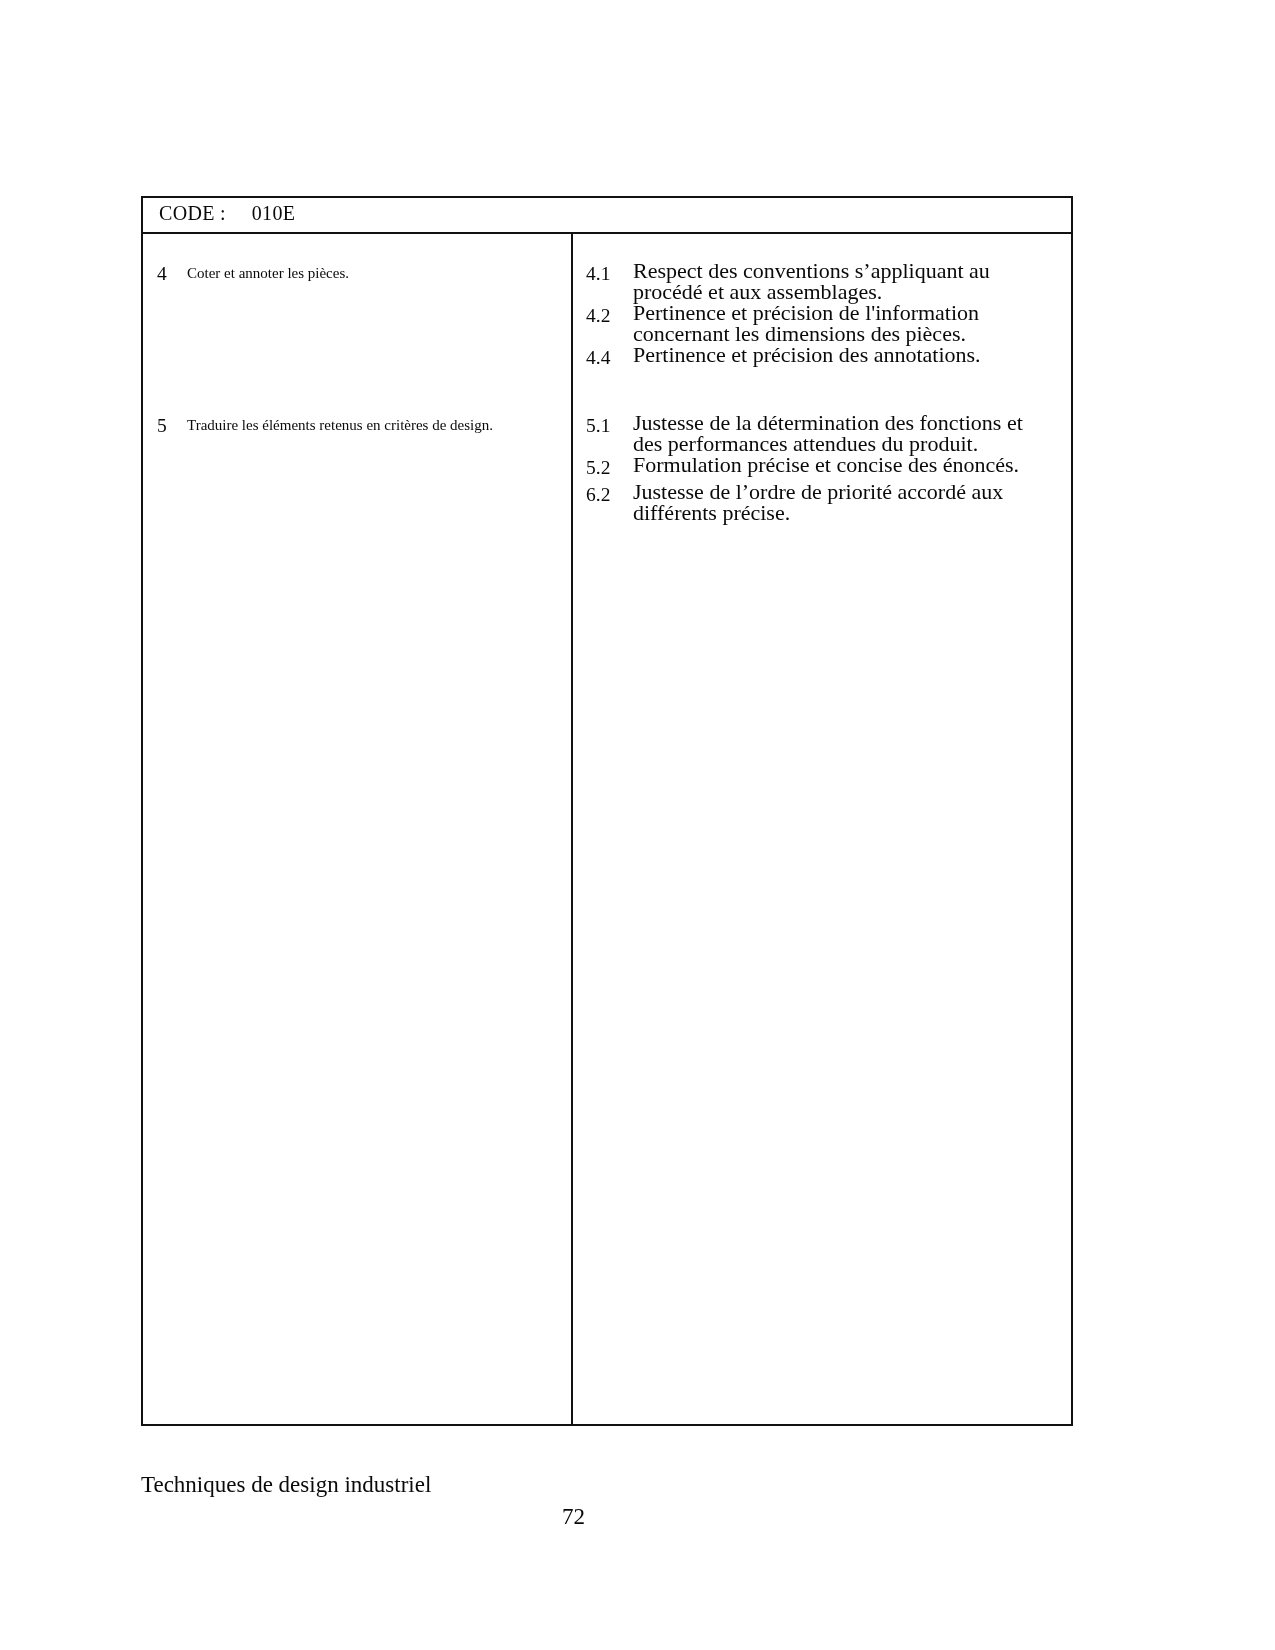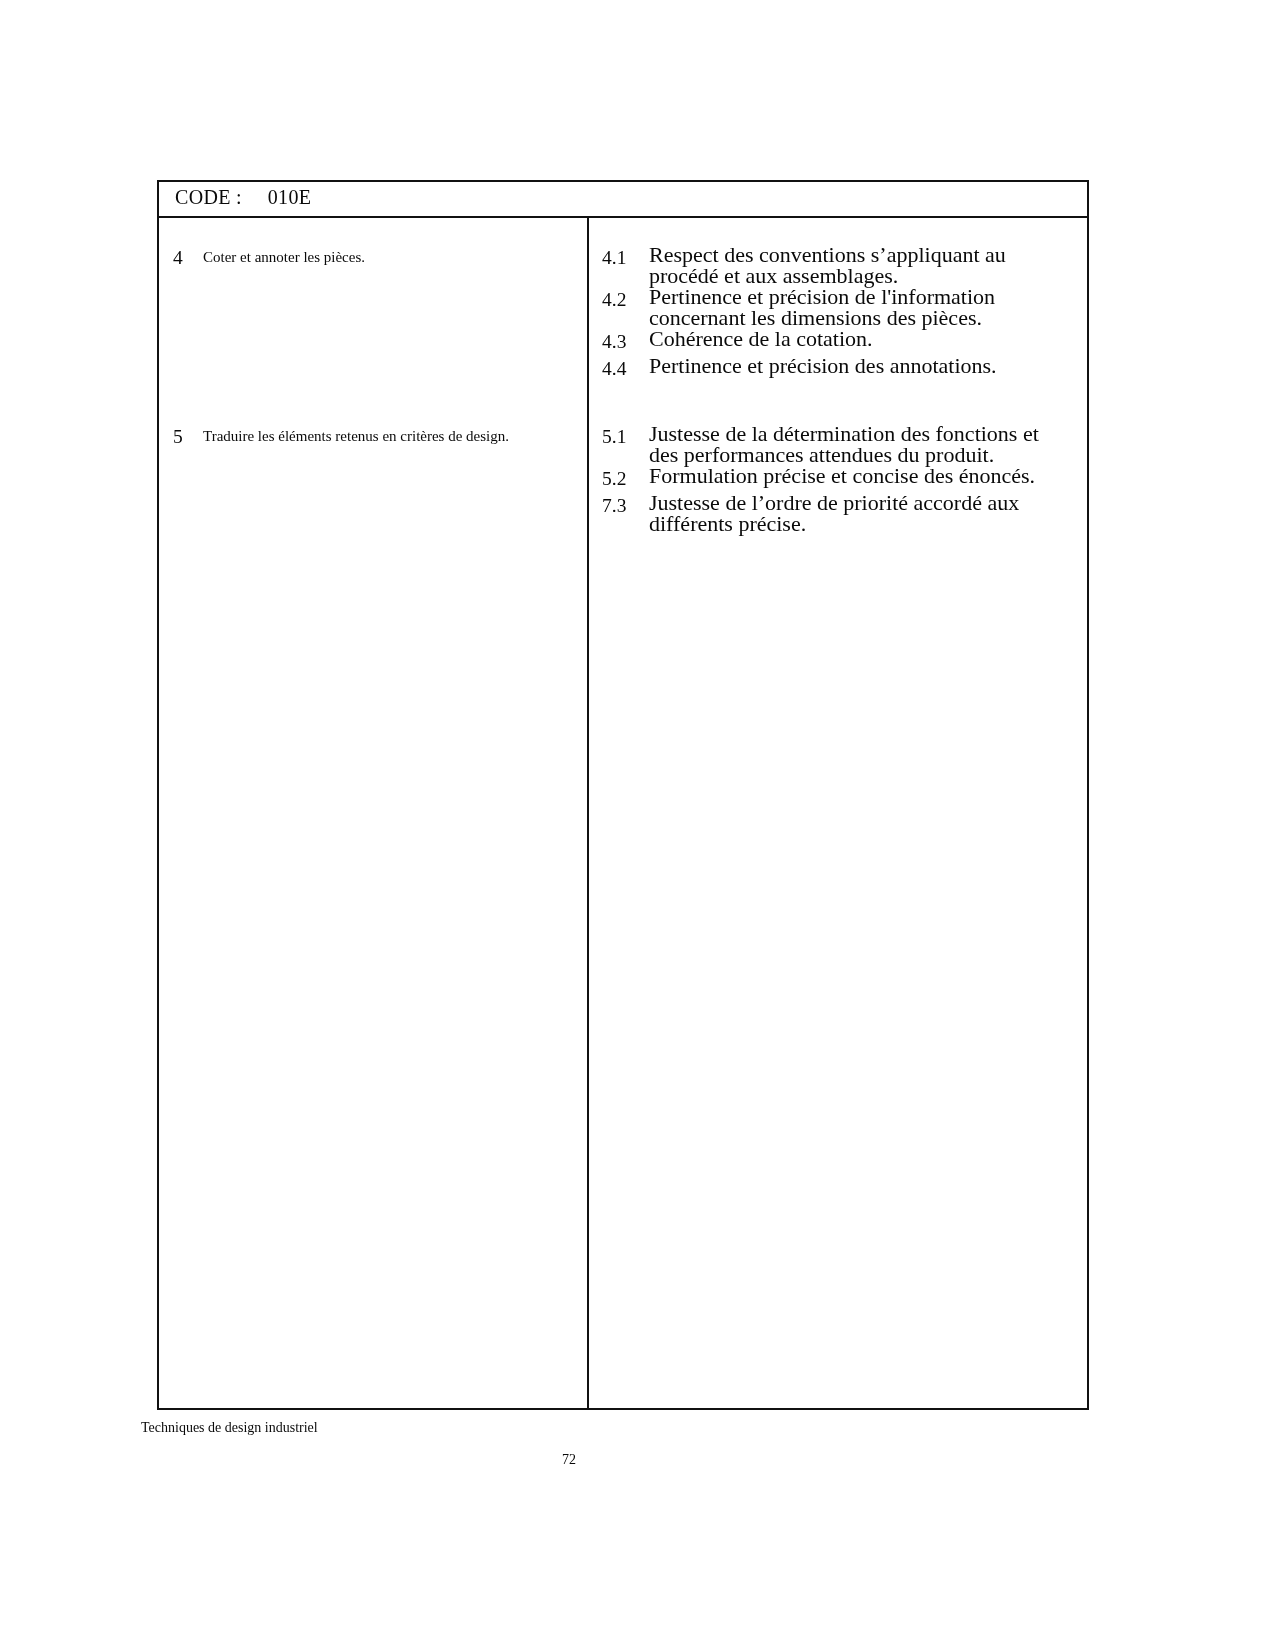--- a/index.html
+++ b/index.html
@@ -12,26 +12,25 @@
   .page {
     position: relative;
     width: 1275px;
     height: 1650px;
     background: #ffffff;
     overflow: hidden;
   }
   .doc-table {
     position: absolute;
     left: 141px;
-    top: 180px;
+    top: 196px;
     width: 932px;
     border: 2px solid #111;
     box-sizing: border-box;
     background: #fff;
-    margin-left: 16px;
   }
   .header-row {
     border-bottom: 2px solid #111;
     padding: 4px 14px 7px 16px;
     font-size: 20px;
     letter-spacing: 0.3px;
   }
   .header-row .code-value {
     margin-left: 26px;
   }
@@ -87,23 +86,23 @@
   }
   .crit-text {
     flex: 1;
     font-size: 22px;
     line-height: 21px;
     padding-right: 2px;
   }
   .footer {
     position: absolute;
     left: 141px;
-    top: 1420px;
+    top: 1472px;
     width: 932px;
-    font-size: 14px;
+    font-size: 23px;
   }
   .footer .page-number {
     position: absolute;
     left: 421px;
     top: 0;
     margin-top: 32px;
   }
 </style>
 </head>
 <body>
@@ -126,24 +125,20 @@
         <div class="cell-r">
           <div class="crit">
             <span class="crit-num">4.1</span>
             <span class="crit-text">Respect des conventions s’appliquant au procédé et aux assemblages.</span>
           </div>
           <div class="crit">
             <span class="crit-num">4.2</span>
             <span class="crit-text">Pertinence et précision de l'information concernant les dimensions des pièces.</span>
           </div>
           <div class="crit">
-            <span class="crit-num">4.3</span>
-            <span class="crit-text">Cohérence de la cotation.</span>
-          </div>
-          <div class="crit">
             <span class="crit-num">4.4</span>
             <span class="crit-text">Pertinence et précision des annotations.</span>
           </div>
         </div>
       </div>
 
       <div class="trow group-next">
         <div class="cell-l">
           <span class="obj-num">5</span>
           <span class="obj-text">Traduire les éléments retenus en critères de design.</span>
@@ -151,21 +146,21 @@
         <div class="cell-r">
           <div class="crit">
             <span class="crit-num">5.1</span>
             <span class="crit-text">Justesse de la détermination des fonctions et des performances attendues du produit.</span>
           </div>
           <div class="crit">
             <span class="crit-num">5.2</span>
             <span class="crit-text">Formulation précise et concise des énoncés.</span>
           </div>
           <div class="crit">
-            <span class="crit-num">7.3</span>
+            <span class="crit-num">6.2</span>
             <span class="crit-text">Justesse de l’ordre de priorité accordé aux différents précise.</span>
           </div>
         </div>
       </div>
 
       <div class="trow filler">
         <div class="cell-l"></div>
         <div class="cell-r"></div>
       </div>
 

